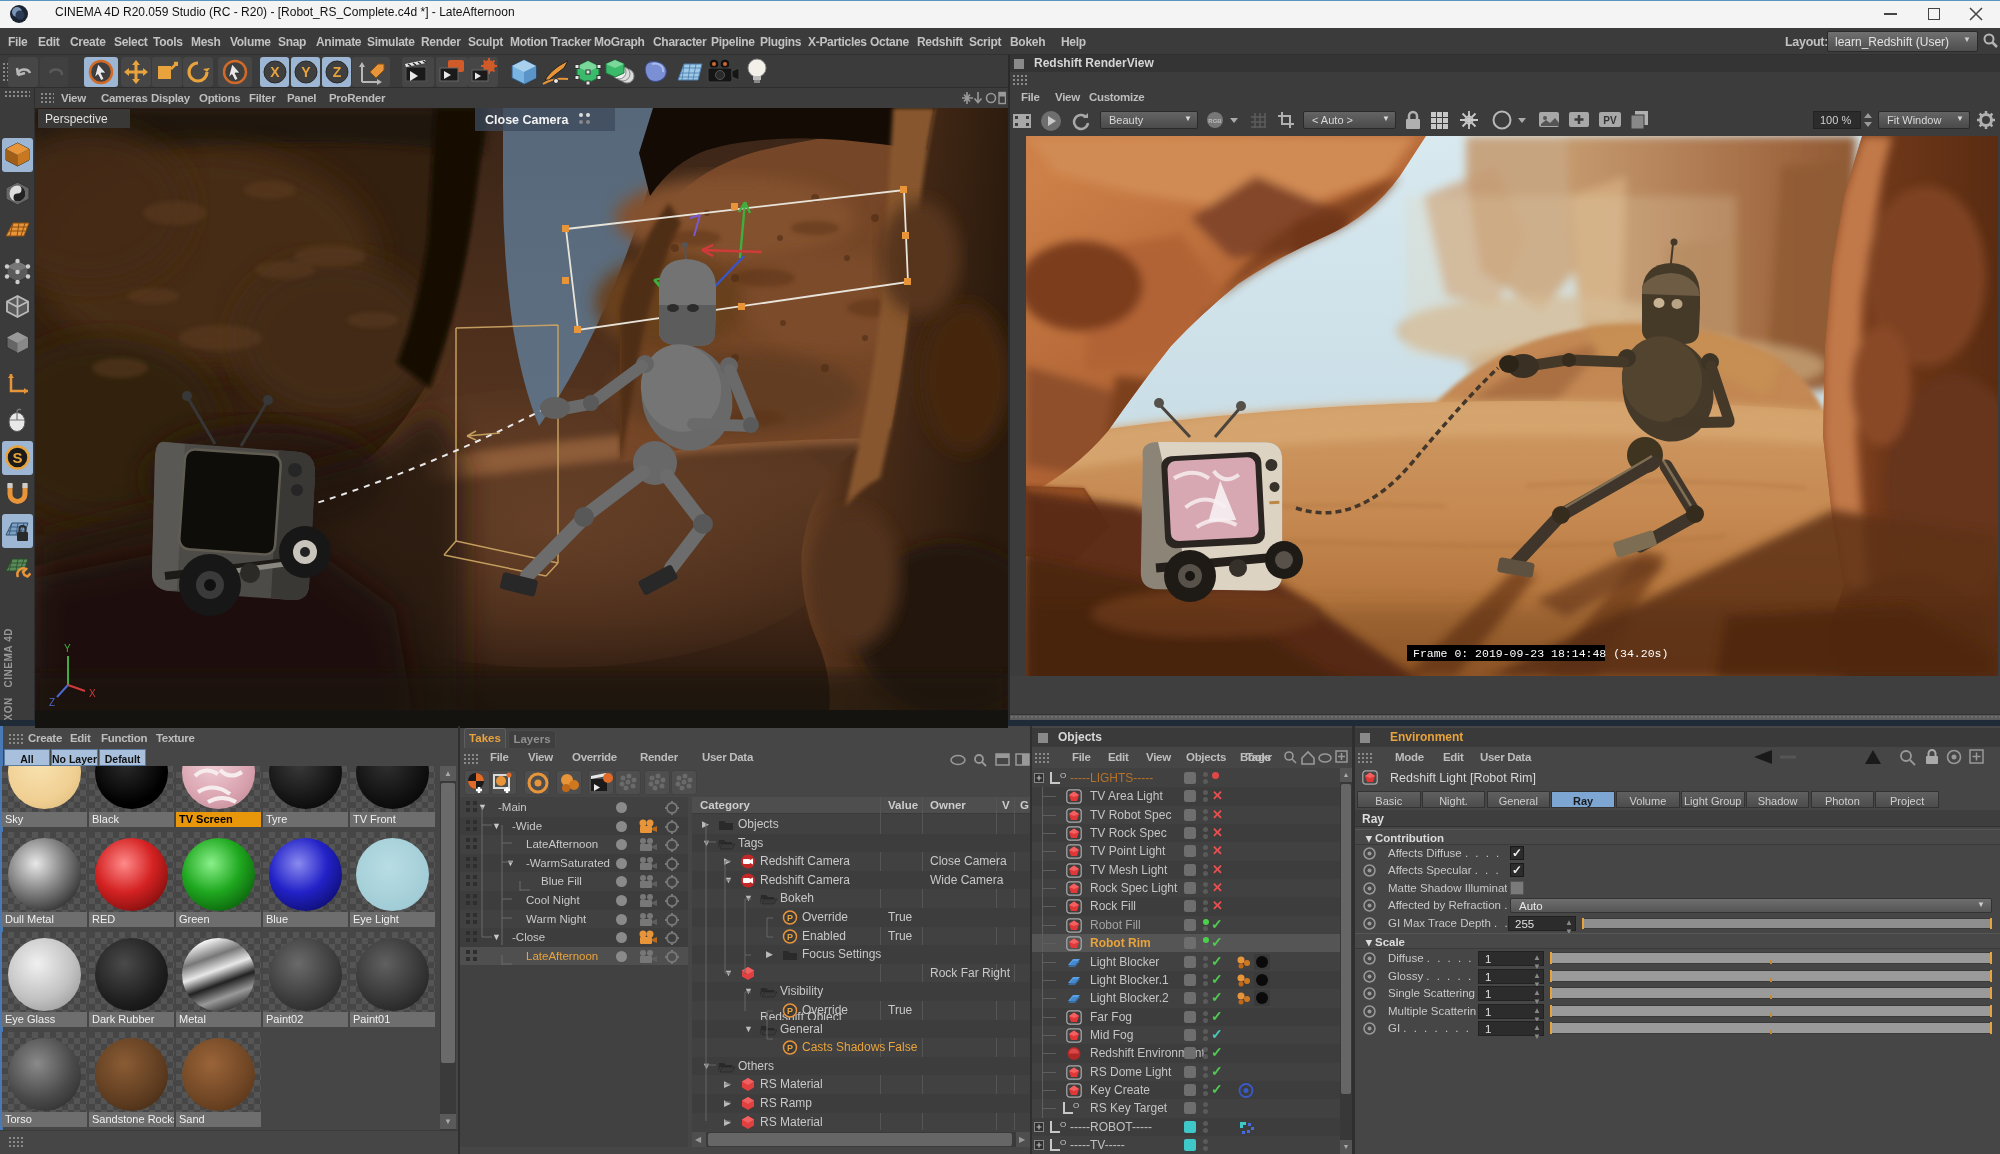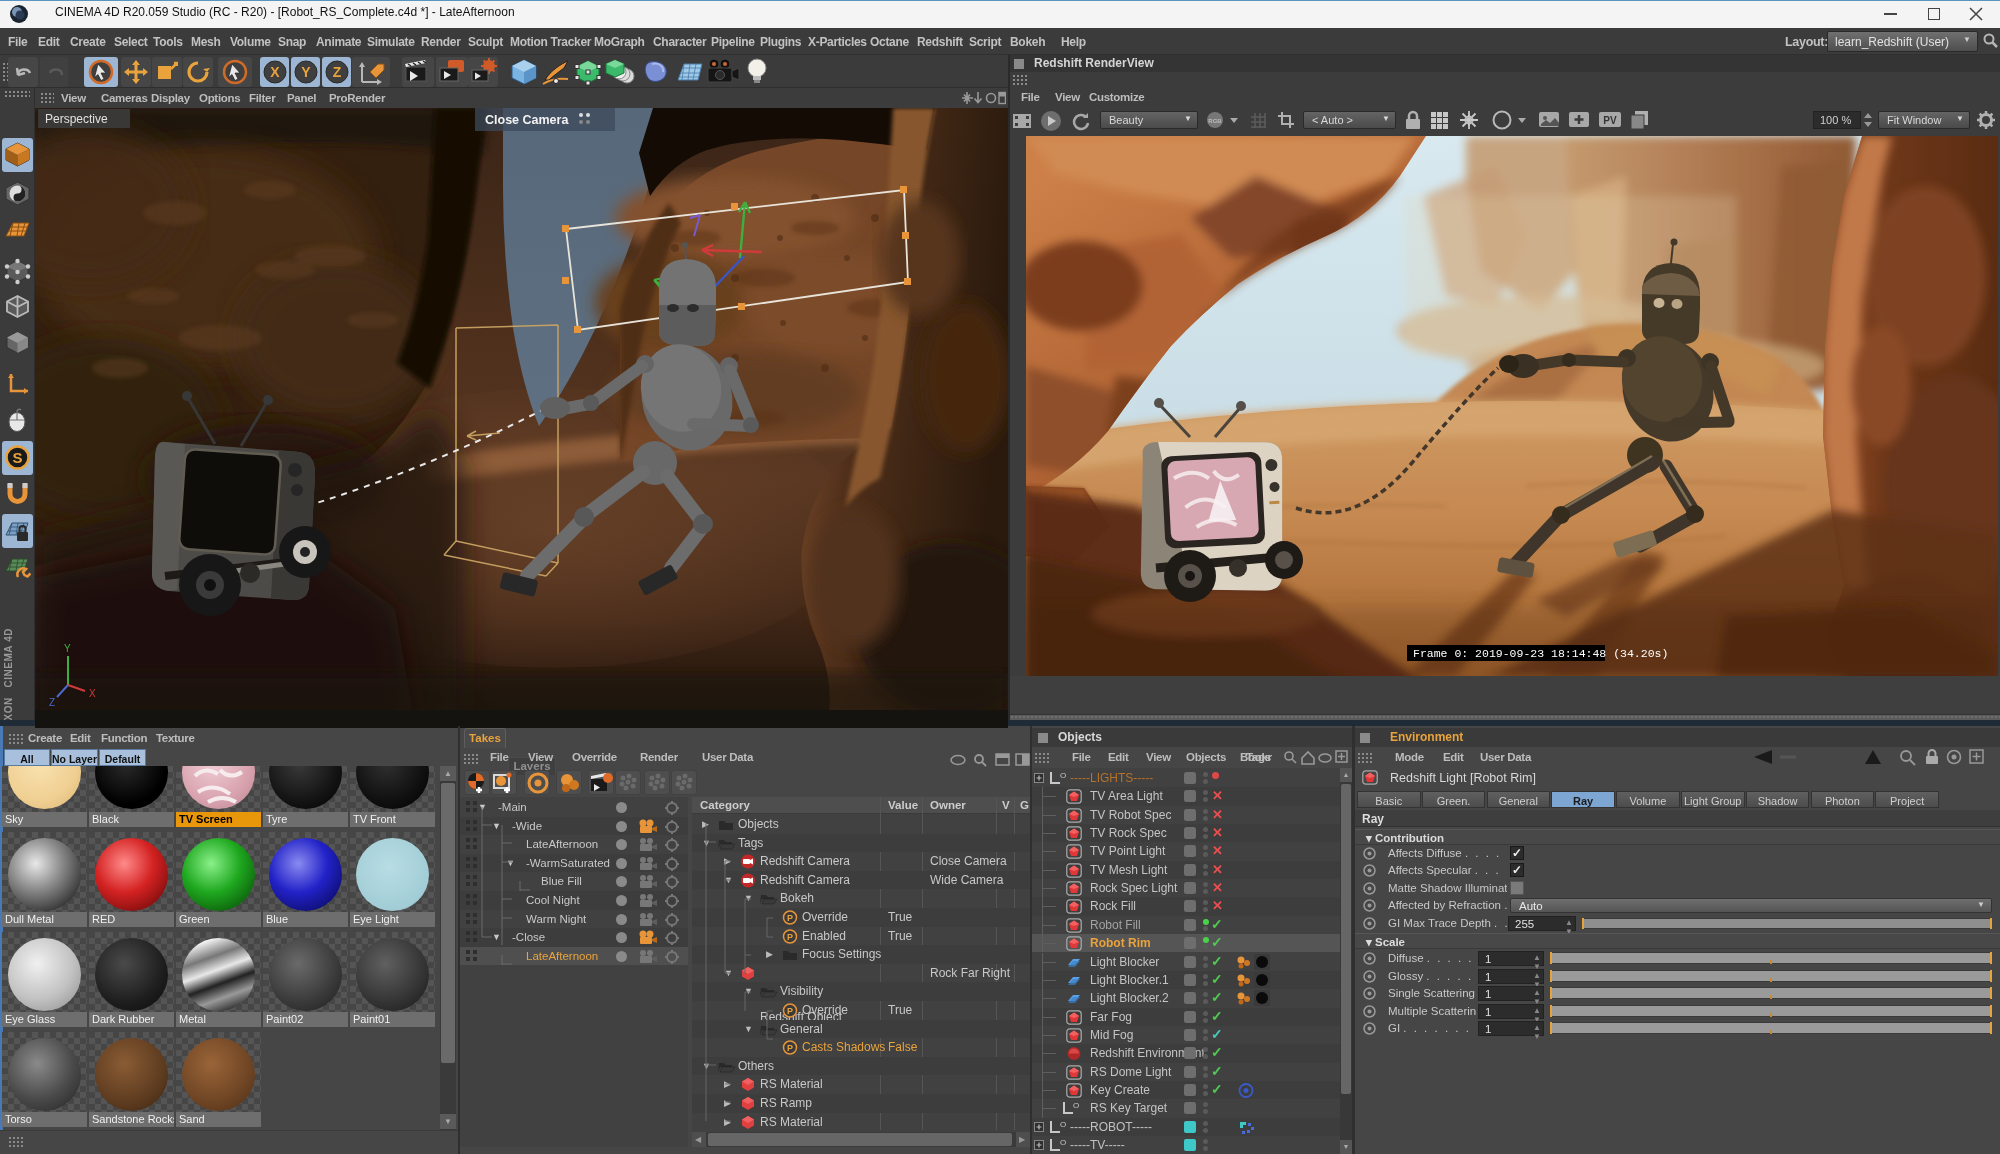--- a/index.html
+++ b/index.html
@@ -855,21 +855,21 @@
     </div>
     <div class="abs" style="left:176px;top:1112px;width:85px;height:15px;background:#6e6e6e;color:#f0f0f0;font-size:11px;padding:1px 0 0 3px;white-space:nowrap;overflow:hidden;">Sand</div>
     <div class="abs" style="left:440px;top:766px;width:16px;height:364px;background:#3a3a3a;"></div>
     <div class="abs" style="left:440px;top:766px;width:16px;height:15px;background:#5a5a5a;color:#aaa;font-size:8px;text-align:center;padding-top:3px;">▲</div>
     <div class="abs" style="left:441px;top:783px;width:14px;height:280px;background:#6a6a6a;border-radius:2px;"></div>
     <div class="abs" style="left:440px;top:1114px;width:16px;height:15px;background:#5a5a5a;color:#aaa;font-size:8px;text-align:center;padding-top:3px;">▼</div>
     <div class="abs" style="left:0px;top:1130px;width:458px;height:24px;background:#464646;border-top:1px solid #3a3a3a;"></div>
     <div class="abs grip" style="left:8px;top:1136px;"></div>
     <div class="abs" style="left:458px;top:726px;width:2px;height:428px;background:#2f2f2f;"></div>
     <div class="abs" style="left:464px;top:728px;width:42px;height:20px;background:#4a4a4a;border:1px solid #5e5e5e;border-bottom:none;border-radius:3px 3px 0 0;color:#e8a33d;font-size:11.5px;font-weight:bold;text-align:center;padding-top:3px;">Takes</div>
-    <div class="abs" style="left:508px;top:730px;width:48px;height:18px;background:#3f3f3f;border:1px solid #4a4a4a;border-bottom:none;border-radius:3px 3px 0 0;color:#909090;font-size:11.5px;font-weight:bold;text-align:center;padding-top:2px;margin-top:27px;">Layers</div>
+    <div class="abs" style="left:508px;top:730px;width:48px;height:18px;background:#3f3f3f;border:1px solid #4a4a4a;border-bottom:none;border-radius:3px 3px 0 0;color:#909090;font-size:11.5px;font-weight:bold;text-align:center;padding-top:2px;">Layers</div>
     <div class="abs grip" style="left:463px;top:753px;"></div>
     <div class="abs m2" style="left:490px;top:751px;">File</div>
     <div class="abs m2" style="left:528px;top:751px;">View</div>
     <div class="abs m2" style="left:572px;top:751px;">Override</div>
     <div class="abs m2" style="left:640px;top:751px;">Render</div>
     <div class="abs m2" style="left:702px;top:751px;">User Data</div>
     <svg class="abs" style="left:950px;top:753px;" width="80" height="14">
       <ellipse cx="8" cy="7" rx="7" ry="4.5" fill="none" stroke="#999" stroke-width="1.5"></ellipse>
       <circle cx="29" cy="6" r="4" fill="none" stroke="#999" stroke-width="1.8"></circle>
       <line x1="32" y1="9" x2="36" y2="13" stroke="#999" stroke-width="1.8"></line>
@@ -1607,21 +1607,21 @@
       <rect x="220" y="2" width="13" height="13" fill="none" stroke="#999" stroke-width="1.5"></rect>
       <path d="M226.5 4.5 v8 M222.5 8.5 h8" stroke="#999" stroke-width="1.5"></path>
     </svg>
     <svg class="abs" style="left:1362px;top:770px;" width="19" height="18">
       <rect x="0.8" y="0.8" width="14.4" height="13.4" rx="3" fill="none" stroke="#aaa" stroke-width="1.2"></rect>
       <path d="M8 2.5 L13 6 L11 12 L5 12 L3 6 Z" fill="#e03838"></path>
       <path d="M8 2.5 L13 6 L8 8 L3 6 Z" fill="#f46060"></path>
     </svg>
     <div class="abs" style="left:1390px;top:771px;color:#d8d8d8;font-size:12.5px;">Redshift Light [Robot Rim]</div>
     <div class="abs" style="left:1357px;top:791px;width:63.5px;height:17px;background:linear-gradient(#606060,#4c4c4c);border:1px solid #333;color:#cfcfcf;font-size:11px;text-align:center;padding-top:3px;white-space:nowrap;overflow:hidden;">Basic</div>
-    <div class="abs" style="left:1421.8px;top:791px;width:63.5px;height:17px;background:linear-gradient(#606060,#4c4c4c);border:1px solid #333;color:#cfcfcf;font-size:11px;text-align:center;padding-top:3px;white-space:nowrap;overflow:hidden;">Green.</div>
+    <div class="abs" style="left:1421.8px;top:791px;width:63.5px;height:17px;background:linear-gradient(#606060,#4c4c4c);border:1px solid #333;color:#cfcfcf;font-size:11px;text-align:center;padding-top:3px;white-space:nowrap;overflow:hidden;">Night.</div>
     <div class="abs" style="left:1486.6px;top:791px;width:63.5px;height:17px;background:linear-gradient(#606060,#4c4c4c);border:1px solid #333;color:#cfcfcf;font-size:11px;text-align:center;padding-top:3px;white-space:nowrap;overflow:hidden;">General</div>
     <div class="abs" style="left:1551.4px;top:791px;width:63.5px;height:17px;background:#7ea6d2;border:1px solid #333;color:#1a1a1a;font-size:11px;font-weight:bold;text-align:center;padding-top:3px;white-space:nowrap;overflow:hidden;">Ray</div>
     <div class="abs" style="left:1616.2px;top:791px;width:63.5px;height:17px;background:linear-gradient(#606060,#4c4c4c);border:1px solid #333;color:#cfcfcf;font-size:11px;text-align:center;padding-top:3px;white-space:nowrap;overflow:hidden;">Volume</div>
     <div class="abs" style="left:1681px;top:791px;width:63.5px;height:17px;background:linear-gradient(#606060,#4c4c4c);border:1px solid #333;color:#cfcfcf;font-size:11px;text-align:center;padding-top:3px;white-space:nowrap;overflow:hidden;">Light Group</div>
     <div class="abs" style="left:1745.8px;top:791px;width:63.5px;height:17px;background:linear-gradient(#606060,#4c4c4c);border:1px solid #333;color:#cfcfcf;font-size:11px;text-align:center;padding-top:3px;white-space:nowrap;overflow:hidden;">Shadow</div>
     <div class="abs" style="left:1810.6px;top:791px;width:63.5px;height:17px;background:linear-gradient(#606060,#4c4c4c);border:1px solid #333;color:#cfcfcf;font-size:11px;text-align:center;padding-top:3px;white-space:nowrap;overflow:hidden;">Photon</div>
     <div class="abs" style="left:1875.4px;top:791px;width:63.5px;height:17px;background:linear-gradient(#606060,#4c4c4c);border:1px solid #333;color:#cfcfcf;font-size:11px;text-align:center;padding-top:3px;white-space:nowrap;overflow:hidden;">Project</div>
     <div class="abs" style="left:1355px;top:810px;width:645px;height:17px;background:#3e3e3e;border-bottom:1px solid #333;"></div>
     <div class="abs" style="left:1362px;top:812px;color:#dcdcdc;font-size:12px;font-weight:bold;">Ray</div>
     <div class="abs" style="left:1355px;top:829px;width:645px;height:16px;background:#484848;border-top:1px solid #565656;border-bottom:1px solid #3a3a3a;"></div>

